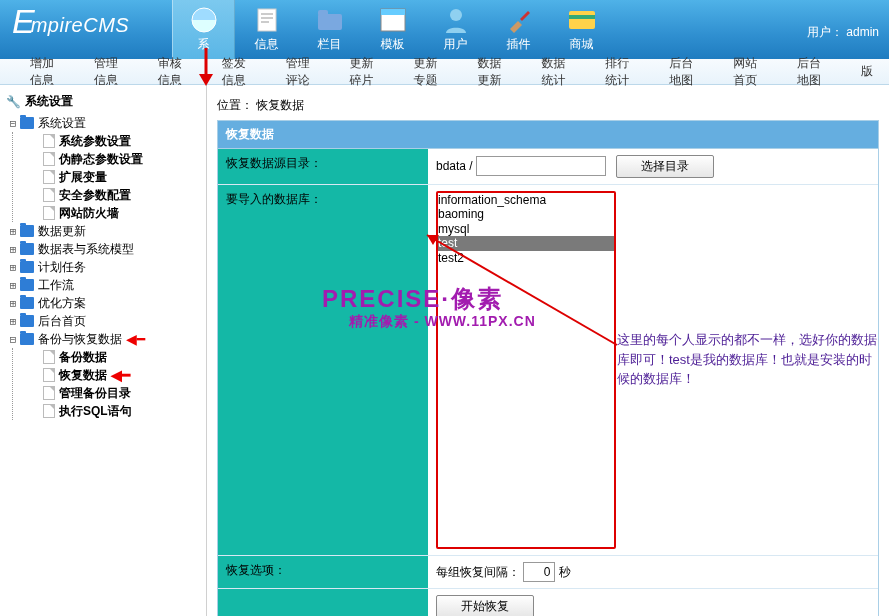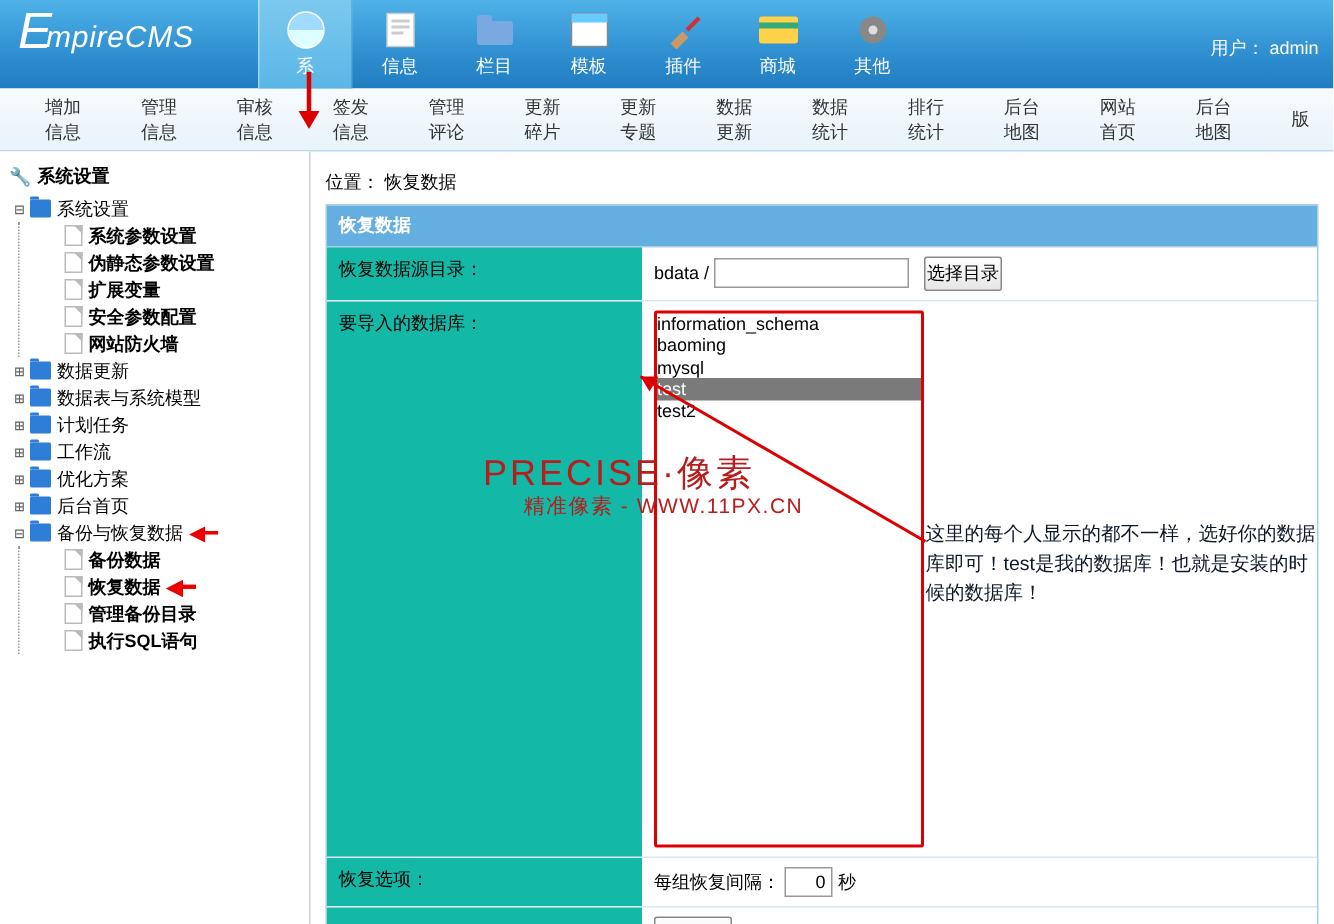--- a/index.html
+++ b/index.html
@@ -11,21 +11,21 @@
 .logo .big { font-size: 34px; line-height: 26px; }
 .logo .small { font-size: 20px; letter-spacing: 0.5px; margin-left: -4px; padding-top: 6px; }
 .topnav { display: flex; }
 .topnav .item { width: 63px; display: flex; flex-direction: column; align-items: center; justify-content: flex-end; padding-bottom: 6px; cursor: pointer; }
 .topnav .item.active { background: linear-gradient(#7cc9ef, #5ab6e6); border-left: 1px solid rgba(255,255,255,.4); border-right: 1px solid rgba(0,0,0,.12); }
 .topnav .icon { width: 32px; height: 28px; display: flex; align-items: center; justify-content: center; }
 .topnav .label { font-size: 12px; margin-top: 2px; }
 .userbox { margin-left: auto; padding: 24px 10px 0 0; font-size: 12px; }
 
 
-.submenu { height: 42px; background: linear-gradient(#f7fbfe, #e8f3fb); border-bottom: 1px solid #bcd8ea; display: flex; align-items: center; padding-left: 14px; gap: 0; }
+.submenu { height: 26px; background: linear-gradient(#f7fbfe, #e8f3fb); border-bottom: 1px solid #bcd8ea; display: flex; align-items: center; padding-left: 14px; gap: 0; }
 .submenu .sitem { padding: 0 16px; color: #333; cursor: pointer; }
 
 
 .layout { display: flex; height: calc(616px - 59px - 26px); }
 .sidebar { width: 207px; border-right: 1px solid #d0d0d0; padding: 6px 0 0 6px; background: #fff; }
 .sidetitle { display: flex; align-items: center; font-weight: bold; padding: 2px 0 4px; }
 .tree ul { list-style: none; }
 .tree > ul > li { padding-left: 0; }
 .tree .node { display: flex; align-items: center; height: 18px; cursor: pointer; }
 .tree .twist { width: 14px; text-align: center; color: #666; font-family: monospace; font-size: 11px; }
@@ -41,30 +41,30 @@
 .main { flex: 1; padding: 8px 10px; overflow: hidden; position: relative; }
 .breadcrumb { padding: 4px 0 6px; }
 .panel { border: 1px solid #a9cfe7; }
 .panel .phead { background: #65aee0; color: #fff; font-weight: bold; padding: 5px 8px; border-bottom: 1px solid #a9cfe7; }
 .panel table { width: 100%; border-collapse: collapse; }
 .panel td { padding: 6px 8px; border-bottom: 1px solid #d8e8f3; vertical-align: top; }
 .panel tr:first-child td { border-top: none; }
 .panel .lcol { width: 210px; background: #14b8a6; }
 .panel .rcol { background: #fff; }
 input[type="text"] { border: 1px solid #999; padding: 2px 4px; font-size: 12px; height: 20px; }
-button, .btn { background: linear-gradient(#fefefe,#e6e6e6); border: 1px solid #888; padding: 2px 1px; font-size: 12px; cursor: pointer; border-radius: 2px; }
+button, .btn { background: linear-gradient(#fefefe,#e6e6e6); border: 1px solid #888; padding: 2px 24px; font-size: 12px; cursor: pointer; border-radius: 2px; }
 select.dblist { width: 180px; height: 358px; border: 2px solid #d00; font-size: 12px; }
 select.dblist option.sel { background: #7a7a7a; color: #fff; }
 .below-row td { border-top: none; }
 
 
-.annot { position: absolute; color: #b91c1c; font-size: 24px; font-weight: normal; letter-spacing: 2px; pointer-events: none; }
+.annot { position: absolute; color: #a21caf; font-size: 24px; font-weight: bold; letter-spacing: 2px; pointer-events: none; }
 .annot.sub { font-size: 14px; letter-spacing: 1px; margin-left: 12px; }
 .arrow { position: absolute; pointer-events: none; }
-.note { position: absolute; color: #0f172a; font-size: 13px; line-height: 1.5; width: 260px; }
+.note { position: absolute; color: #4c1d95; font-size: 13px; line-height: 1.5; width: 260px; }
 </style>
 </head>
 <body>
 
 <div class="topbar">
   <div class="logo">
     <span class="big">E</span>
     <span class="small">mpireCMS</span>
   </div>
   <div class="topnav">
@@ -102,44 +102,44 @@
       <span class="icon">
           <svg width="26" height="24">
             <rect x="1" y="1" width="24" height="22" fill="#fff" stroke="#888"></rect>
             <rect x="1" y="1" width="24" height="6" fill="#6cf"></rect>
           </svg>
         </span>
       <span class="label">模板</span>
     </div>
     <div class="item">
       <span class="icon">
+          <svg width="24" height="26">
+            <circle cx="12" cy="8" r="6" fill="#8fd0f0"></circle>
+            <path d="M2 26c0-7 20-7 20 0" fill="#8fd0f0"></path>
+          </svg>
+        </span>
+      <span class="label">用户</span>
+    </div>
+    <div class="item">
+      <span class="icon">
           <svg width="26" height="26">
             <path d="M4 22L12 14l4 4-8 8z" fill="#c96"></path>
             <path d="M14 12l8-8 2 2-8 8z" fill="#c33"></path>
           </svg>
         </span>
       <span class="label">插件</span>
     </div>
     <div class="item">
       <span class="icon">
           <svg width="28" height="20">
             <rect x="1" y="1" width="26" height="18" rx="2" fill="#ffd24a"></rect>
             <rect x="1" y="5" width="26" height="4" fill="#3a7"></rect>
           </svg>
         </span>
       <span class="label">商城</span>
-    </div>
-    <div class="item">
-      <span class="icon">
-          <svg width="26" height="26">
-            <circle cx="13" cy="13" r="9" fill="#888"></circle>
-            <circle cx="13" cy="13" r="3" fill="#ddd"></circle>
-          </svg>
-        </span>
-      <span class="label">其他</span>
     </div>
   </div>
   <div class="userbox">
     <span>用户：</span>
     <span>admin</span>
   </div>
 </div>
 
 <div class="submenu">
   <span class="sitem">增加信息</span>

